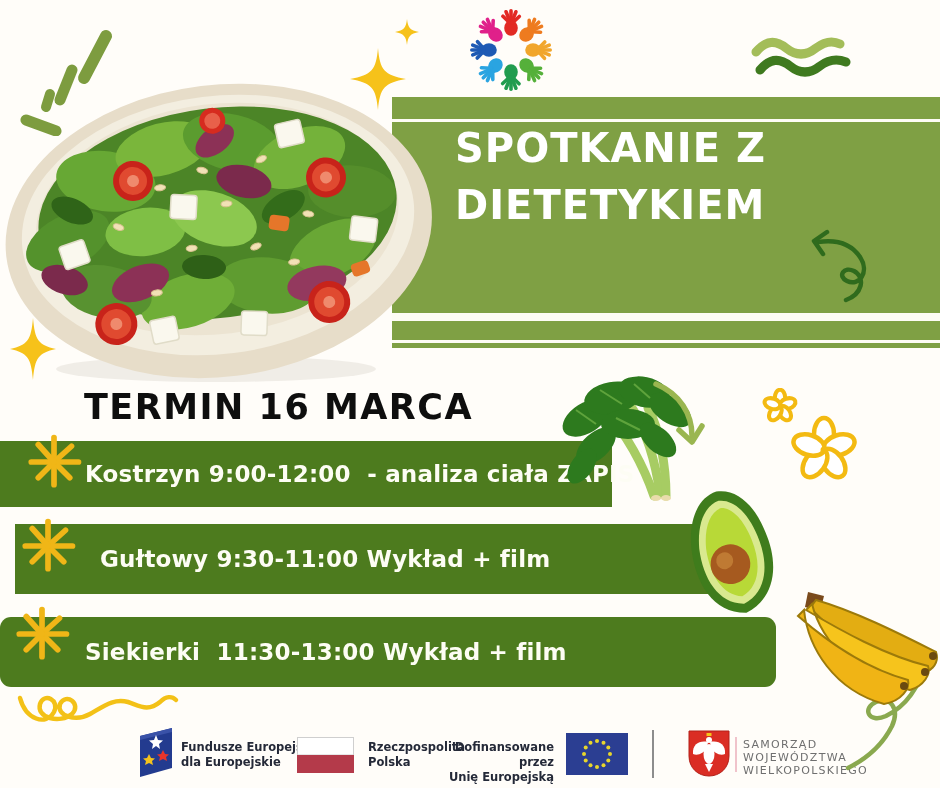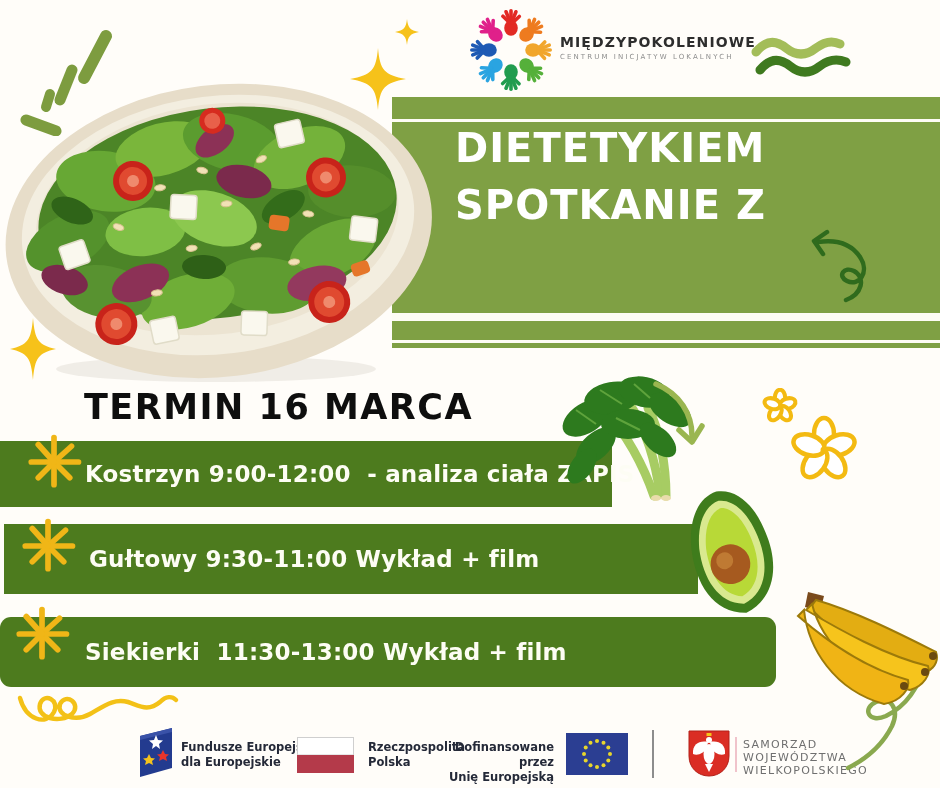--- a/index.html
+++ b/index.html
@@ -24,21 +24,21 @@
   .bowl{left:-2px;top:73px;width:448px;height:310px;z-index:2;}
   .burst{left:20px;top:26px;width:110px;height:110px;z-index:3;}
   .sparkle-big{left:348px;top:46px;width:60px;height:66px;z-index:3;}
   .sparkle-small{left:394px;top:18px;width:26px;height:28px;z-index:3;}
   .sparkle-low{left:8px;top:316px;width:50px;height:66px;z-index:3;}
   
   .heading{left:84px;top:387px;font-size:35px;font-weight:700;color:#0e0e0e;letter-spacing:1.5px;white-space:nowrap;}
   .bar{background:#4d7b1e;display:flex;align-items:center;z-index:1;}
   .bar-label{margin-left:85px;color:#fdfdf4;font-weight:bold;font-size:23px;letter-spacing:.2px;white-space:pre;}
   .bar1{left:0;top:441px;width:612px;height:66px;}
-  .bar2{left:4px;top:524px;width:694px;height:70px;}
+  .bar2{left:15px;top:524px;width:694px;height:70px;}
   .bar3{left:0;top:617px;width:776px;height:70px;border-radius:11px;}
   .ast1{left:26px;top:430px;width:56px;height:64px;z-index:2;}
   .ast2{left:20px;top:514px;width:56px;height:64px;z-index:2;}
   .ast3{left:14px;top:602px;width:56px;height:64px;z-index:2;}
   
   .spinach{left:556px;top:372px;width:142px;height:140px;z-index:2;}
   .arrow-small{left:646px;top:378px;width:62px;height:78px;z-index:3;}
   .flowers{left:758px;top:388px;width:110px;height:102px;z-index:2;}
   .avocado{left:662px;top:484px;width:142px;height:142px;z-index:2;}
   .bananas{left:758px;top:586px;width:188px;height:126px;z-index:2;}
@@ -75,37 +75,33 @@
     </defs>
     <use href="#hand" fill="#e22a24" transform="rotate(0 50 46) translate(50 20)"></use>
     <use href="#hand" fill="#ee7b1f" transform="rotate(45 50 46) translate(50 20)"></use>
     <use href="#hand" fill="#f1a62c" transform="rotate(90 50 46) translate(50 20)"></use>
     <use href="#hand" fill="#55b03a" transform="rotate(135 50 46) translate(50 20)"></use>
     <use href="#hand" fill="#219c4f" transform="rotate(180 50 46) translate(50 20)"></use>
     <use href="#hand" fill="#2aa4e1" transform="rotate(225 50 46) translate(50 20)"></use>
     <use href="#hand" fill="#1e5ab4" transform="rotate(270 50 46) translate(50 20)"></use>
     <use href="#hand" fill="#e0208a" transform="rotate(315 50 46) translate(50 20)"></use>
   </svg>
-  <div class="abs logo-text">
-    <div class="logo-title">MIĘDZYPOKOLENIOWE</div>
-    <div class="logo-sub">CENTRUM INICJATYW LOKALNYCH</div>
-  </div>
 
   <svg class="abs waves" viewBox="0 0 110 56">
     <path d="M8,26 C18,14 28,14 38,22 C48,30 58,30 68,22 C76,16 84,14 92,18" fill="none" stroke="#a3bd59" stroke-width="9" stroke-linecap="round"></path>
     <path d="M12,44 C22,32 32,32 42,40 C52,48 62,48 72,40 C80,34 88,32 98,36" fill="none" stroke="#3f7a1f" stroke-width="9" stroke-linecap="round"></path>
   </svg>
 
   <div class="abs banner">
     <div class="banner-line" style="top:22px;height:3px;"></div>
     <div class="banner-line" style="top:216px;height:8px;"></div>
     <div class="banner-line" style="top:243px;height:3px;"></div>
     <div class="banner-title">
+      <div>SPOTKANIE Z</div>
       <div>DIETETYKIEM</div>
-      <div>SPOTKANIE Z</div>
     </div>
   </div>
 
   <svg class="abs arrow-doodle" viewBox="0 0 90 80">
     <path d="M60,74 C76,68 80,52 68,45 C58,40 51,50 61,55 C73,61 84,46 74,31 C66,19 52,13 32,16" fill="none" stroke="#2f6b1d" stroke-width="4.5" stroke-linecap="round"></path>
     <path d="M41,6 L28,15 L37,28" fill="none" stroke="#2f6b1d" stroke-width="4.5" stroke-linecap="round" stroke-linejoin="round"></path>
   </svg>
 
   <svg class="abs bowl" viewBox="0 0 448 310">
     <ellipse cx="218" cy="296" rx="160" ry="13" fill="rgba(60,50,30,0.08)"></ellipse>

